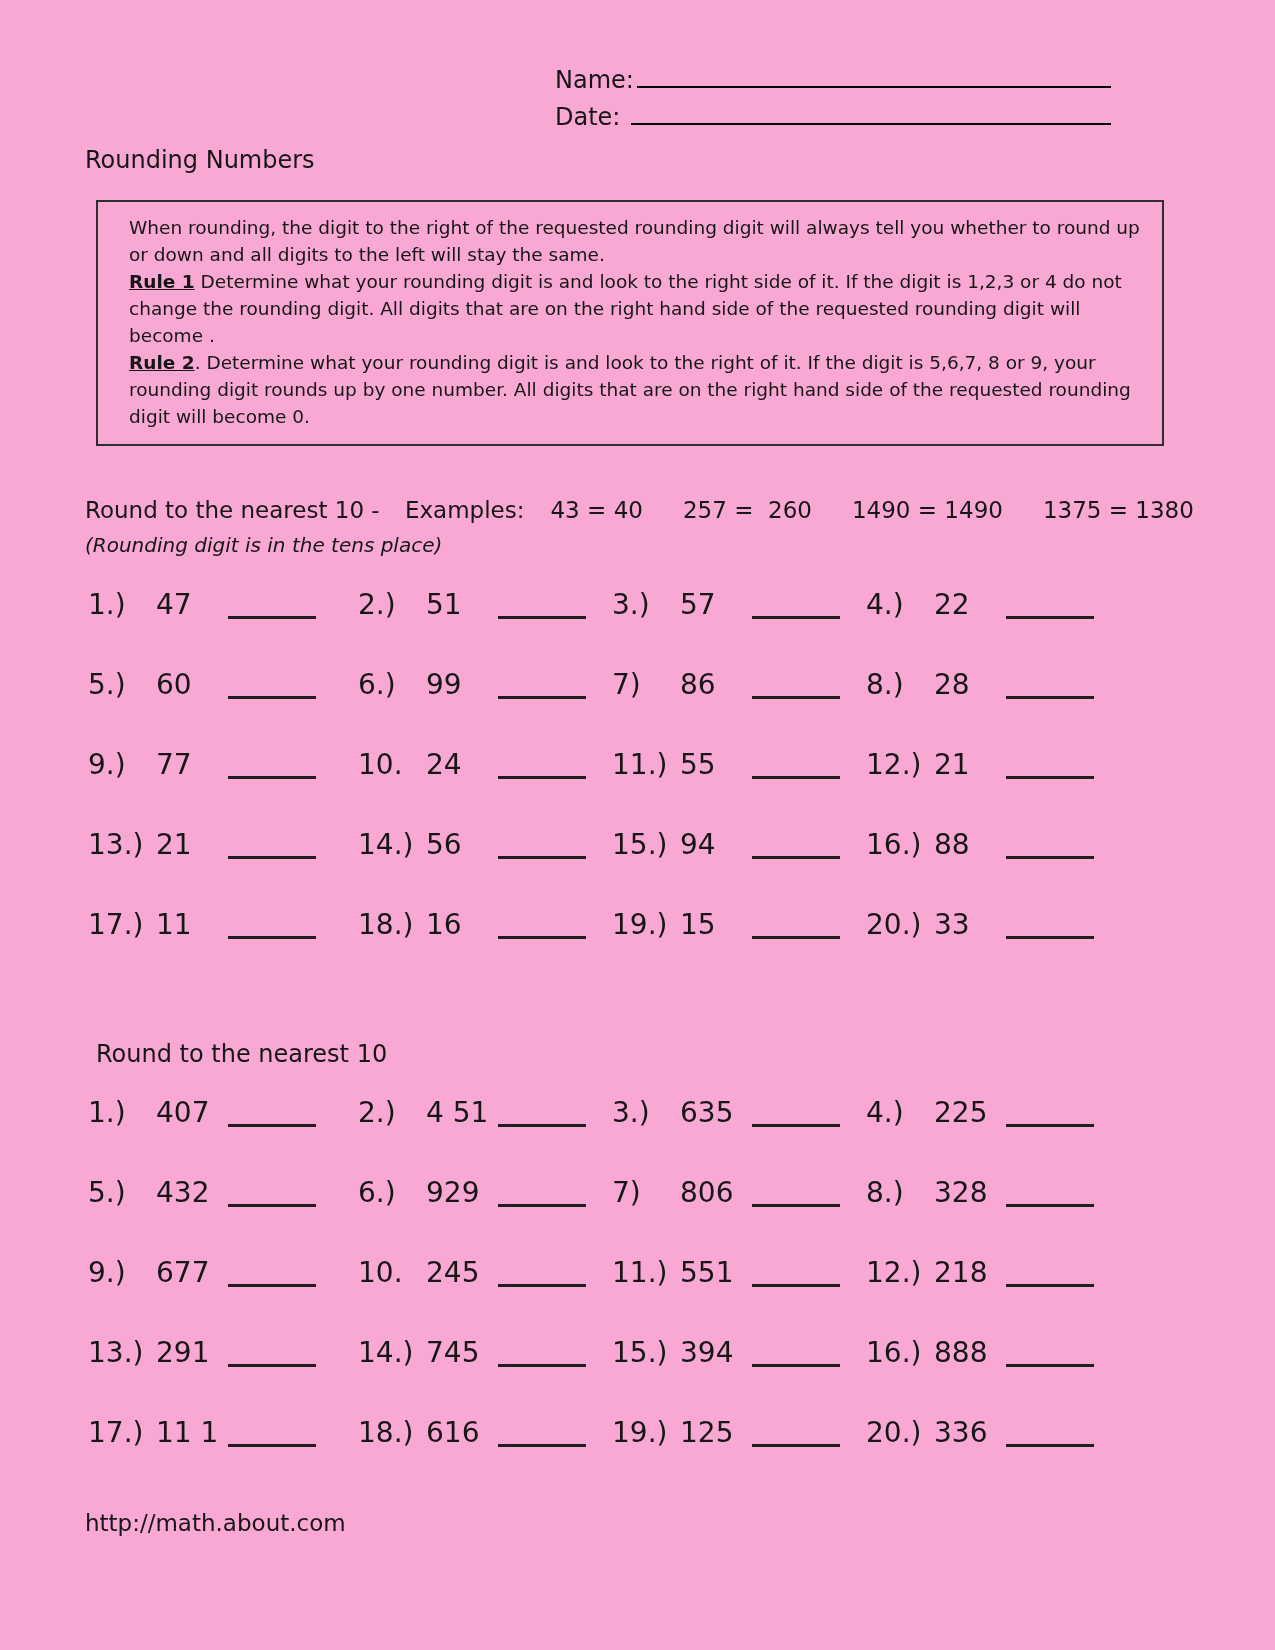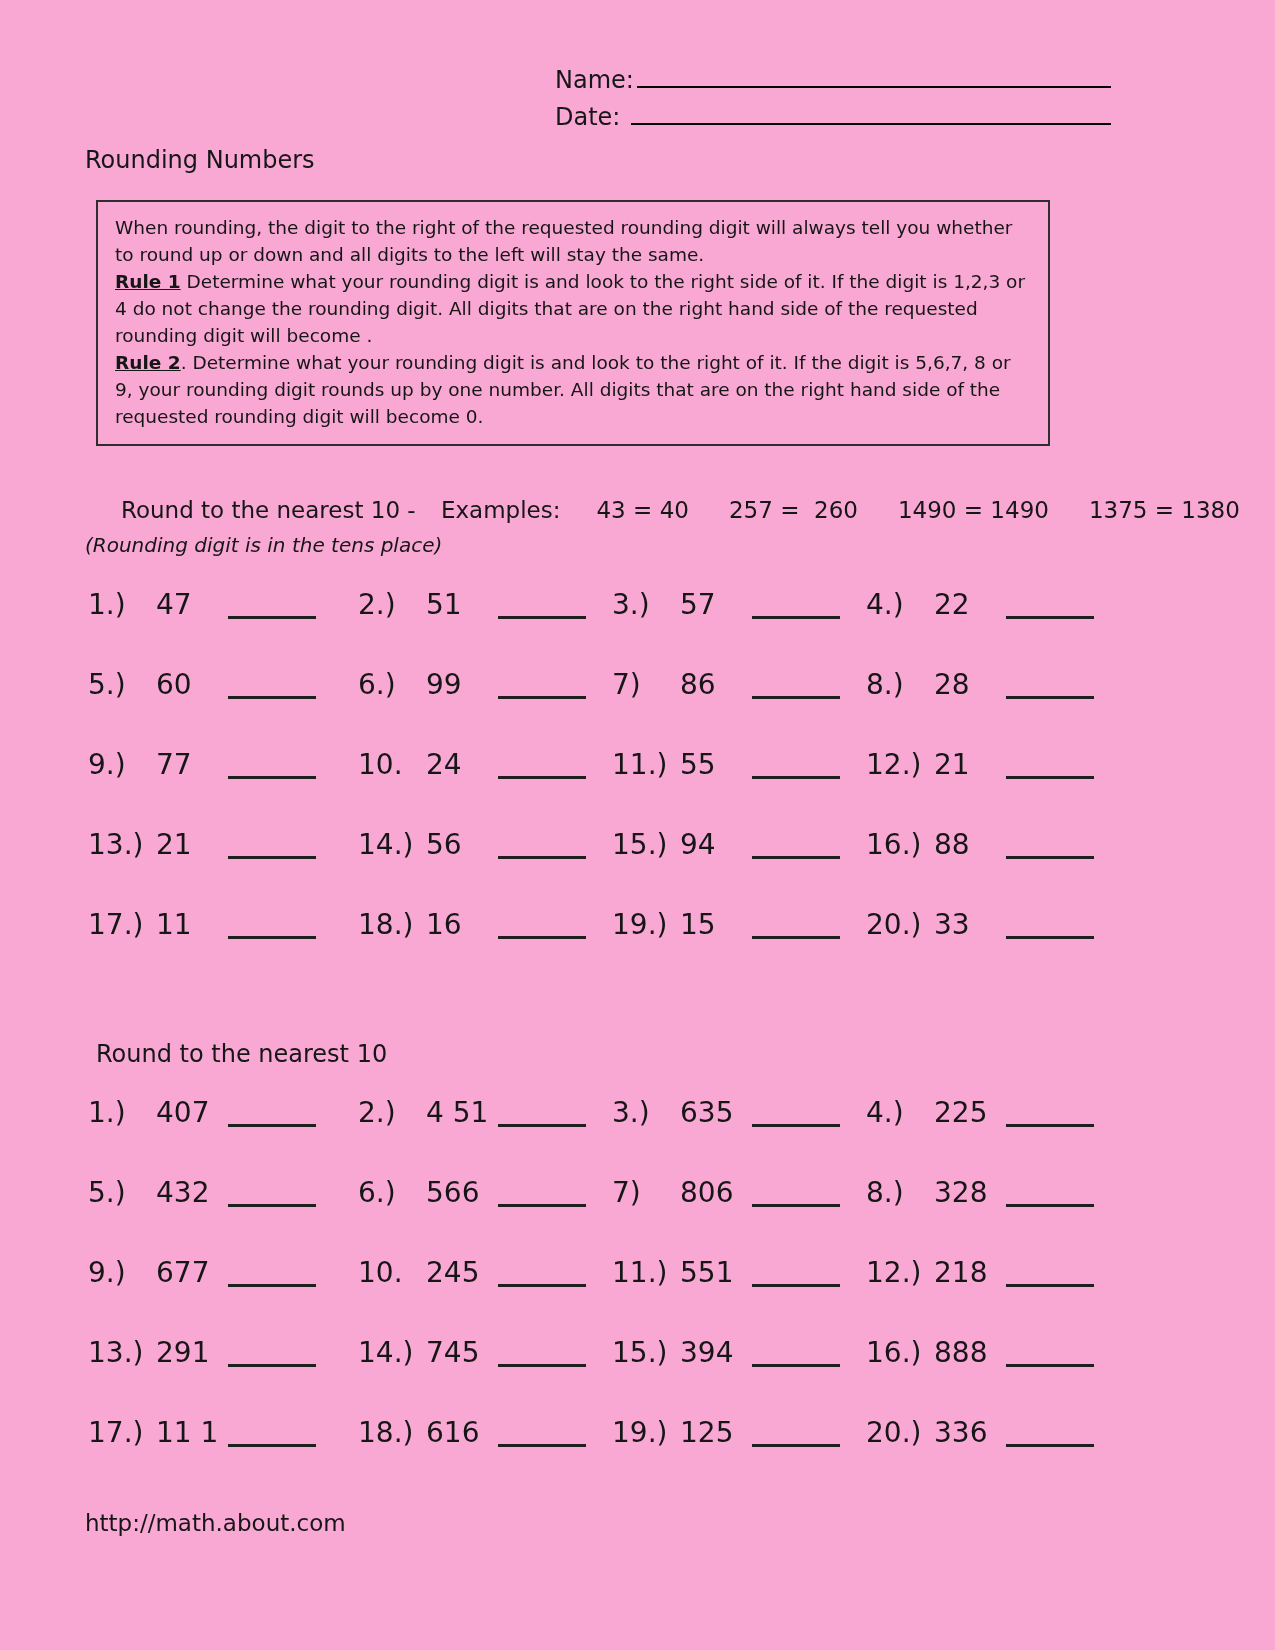--- a/index.html
+++ b/index.html
@@ -16,35 +16,35 @@
   .namedate { position: absolute; left: 555px; top: 62px; width: 556px; }
   .nd-row { display: flex; align-items: baseline; height: 37px; font-size: 24px; }
   .nd-row .label { white-space: pre; }
   .nd-line { flex: 1; border-bottom: 2px solid #000; height: 26px; margin-left: 3px; }
 
   
   .title { position: absolute; left: 85px; top: 146px; font-size: 24px; }
 
   
   .rules-box {
-    position: absolute; left: 96px; top: 200px; width: 954px;
+    position: absolute; left: 96px; top: 200px; width: 1068px;
     border: 2px solid #2e2e2e;
-    padding: 12px 17px 14px 17px;
+    padding: 12px 17px 14px 31px;
     font-size: 18.5px; line-height: 27px;
   }
   .rules-box p { margin: 0; }
   .rule-label { font-weight: bold; text-decoration: underline; }
 
   
   .examples-row {
     position: absolute; left: 85px; top: 497px;
     display: flex; align-items: baseline; font-size: 23px;
   }
-  .examples-row .sec-heading { margin-right: 18px; white-space: pre; margin-left: 36px; }
-  .examples-row .ex-label { margin-right: 36px; }
+  .examples-row .sec-heading { margin-right: 18px; white-space: pre; }
+  .examples-row .ex-label { margin-right: 26px; }
   .examples-row .ex-item { margin-right: 40px; white-space: pre; }
   .subheading { position: absolute; left: 85px; top: 533px; font-style: italic; font-size: 20px; text-align: right; }
 
   
   .problems {
     position: absolute; left: 88px; width: 1010px;
     display: grid;
     grid-template-columns: 270px 254px 254px 228px;
     row-gap: 44px;
     font-size: 28px;
@@ -248,21 +248,21 @@
   </div>
 
   <div class="problem">
     <span class="pnum">5.)</span>
     <span class="pval">432</span>
     <span class="blank"></span>
   </div>
 
   <div class="problem">
     <span class="pnum">6.)</span>
-    <span class="pval">566</span>
+    <span class="pval">929</span>
     <span class="blank"></span>
   </div>
 
   <div class="problem">
     <span class="pnum">7)</span>
     <span class="pval">806</span>
     <span class="blank"></span>
   </div>
 
   <div class="problem">

